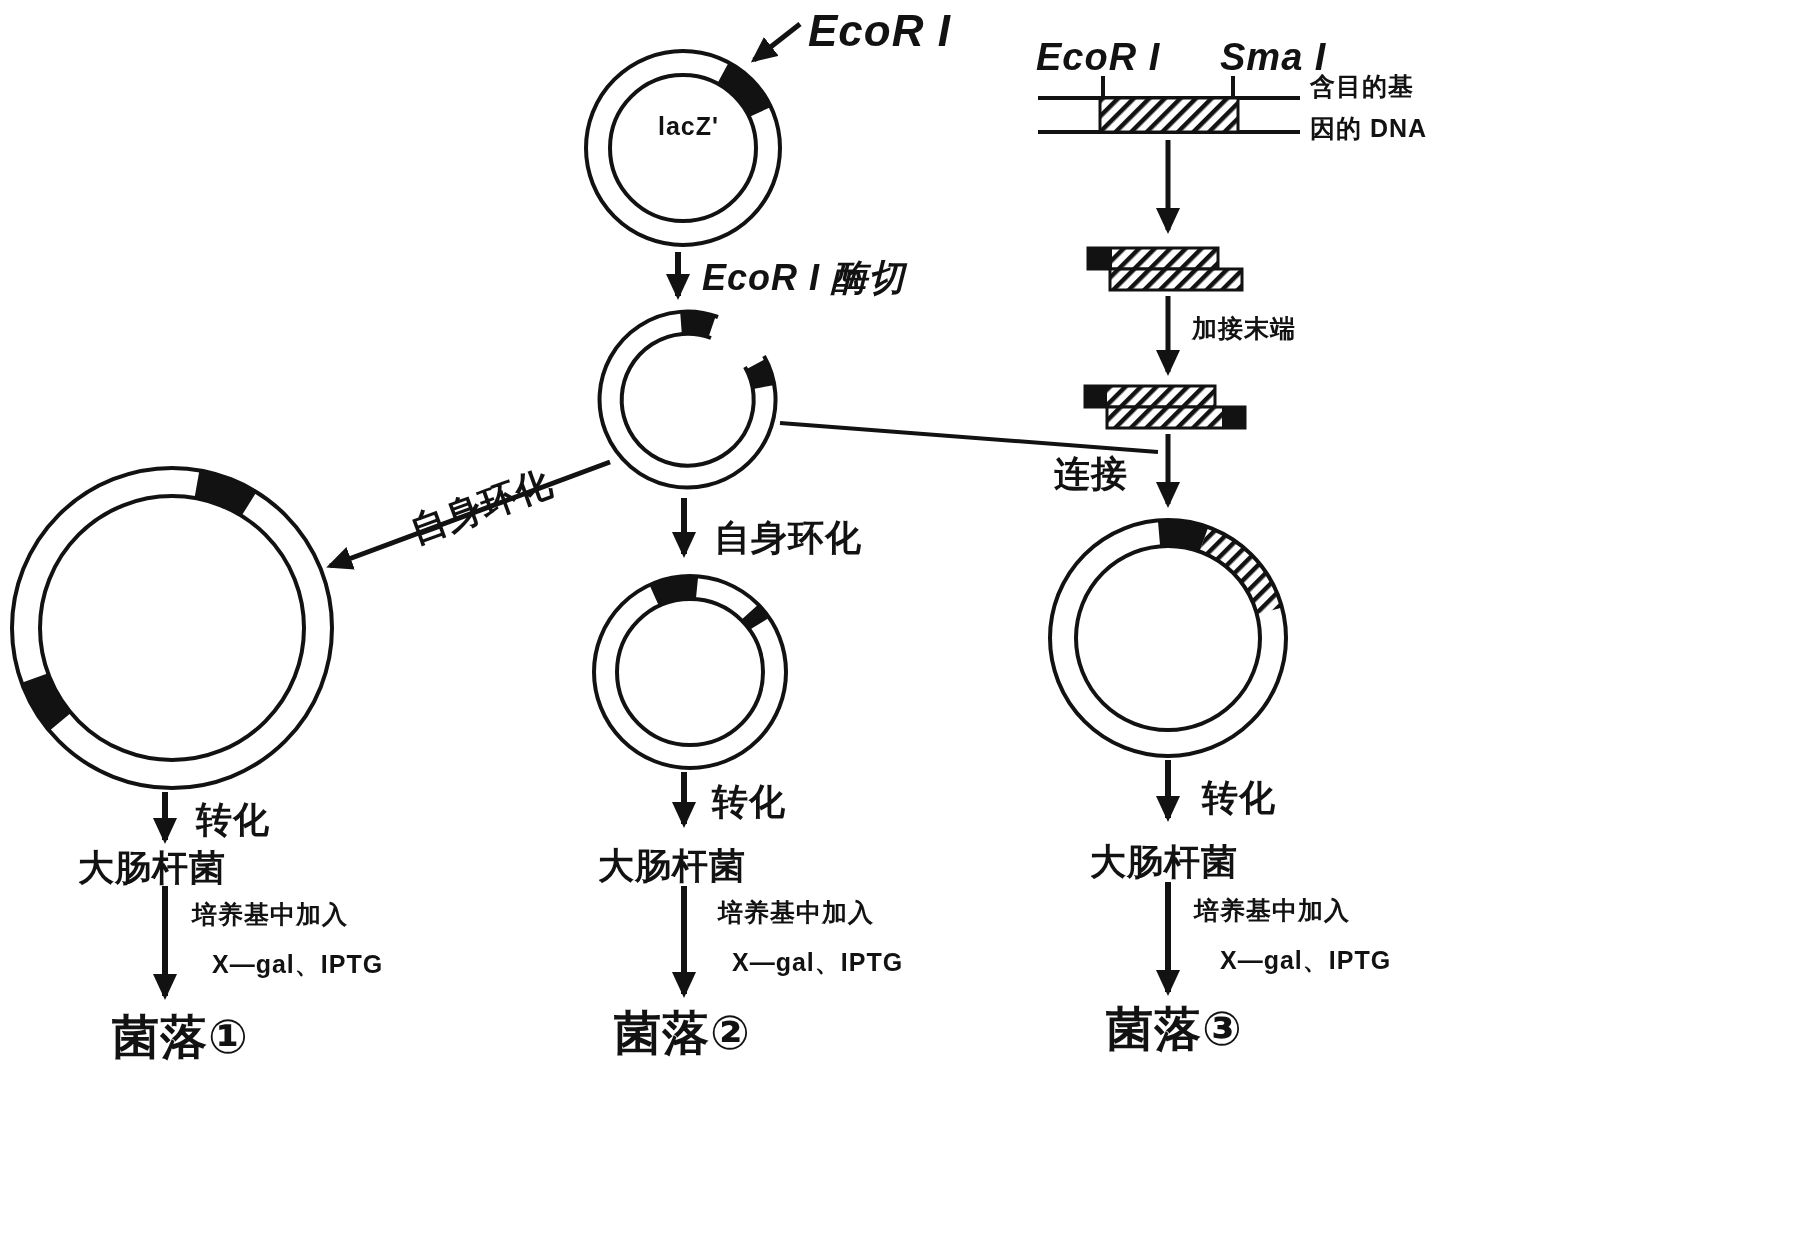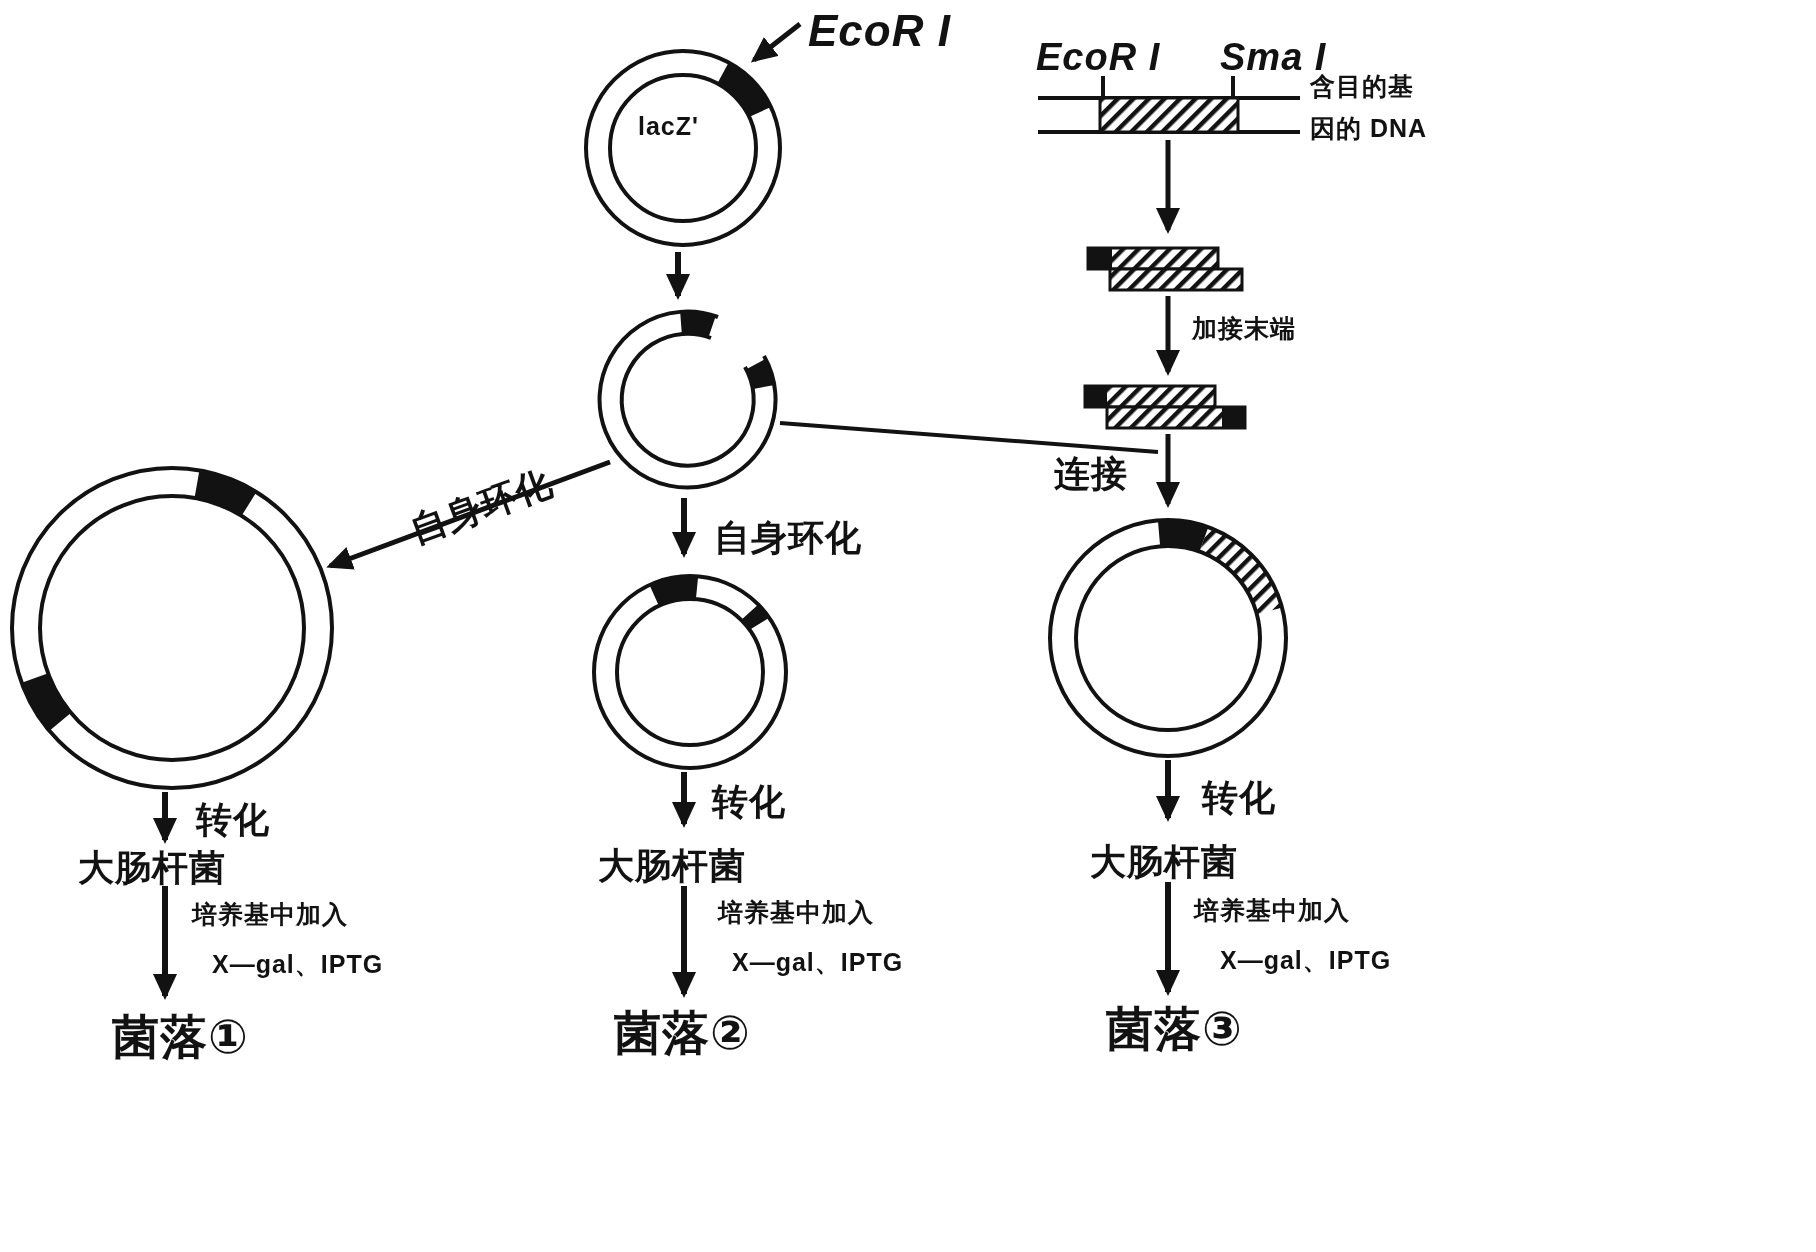--- a/index.html
+++ b/index.html
@@ -103,21 +103,22 @@
       <line x1="684" y1="772" x2="684" y2="824" stroke-width="6" marker-end="url(#arrow)"></line>
       <line x1="684" y1="886" x2="684" y2="994" stroke-width="6" marker-end="url(#arrow)"></line>
     </g>
     <g stroke="#121212">
       <line x1="1168" y1="760" x2="1168" y2="818" stroke-width="6" marker-end="url(#arrow)"></line>
       <line x1="1168" y1="882" x2="1168" y2="992" stroke-width="6" marker-end="url(#arrow)"></line>
     </g>
   </svg>
 
   <div class="t s44 it" style="left:808px;top:6px">EcoR I</div>
-  <div class="t s34" style="left:638px;top:112px">lacZ'</div>
+  <div class="t s34" style="left:658px;top:112px">lacZ'</div>
+  <div class="t s36 it" style="left:702px;top:254px">EcoR I 酶切</div>
 
   <div class="t s36 rot" style="left:412px;top:508px">自身环化</div>
   <div class="t s36" style="left:714px;top:514px">自身环化</div>
 
   <div class="t s38 it" style="left:1036px;top:36px">EcoR I</div>
   <div class="t s38 it" style="left:1220px;top:36px">Sma I</div>
   <div class="t s34" style="left:1310px;top:70px">含目的基</div>
   <div class="t s34" style="left:1310px;top:112px">因的 DNA</div>
 
   <div class="t s34" style="left:1192px;top:312px">加接末端</div>

